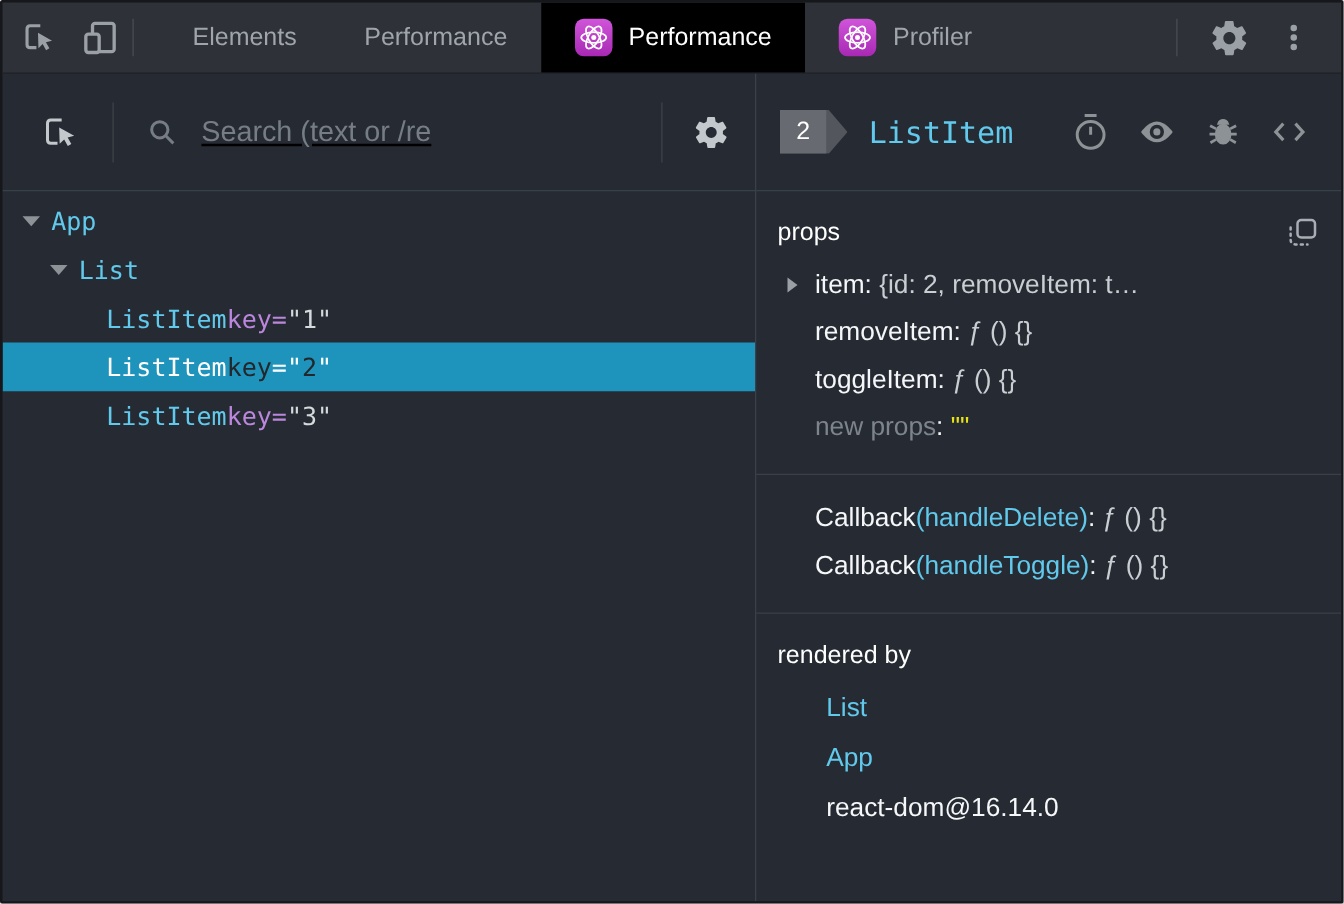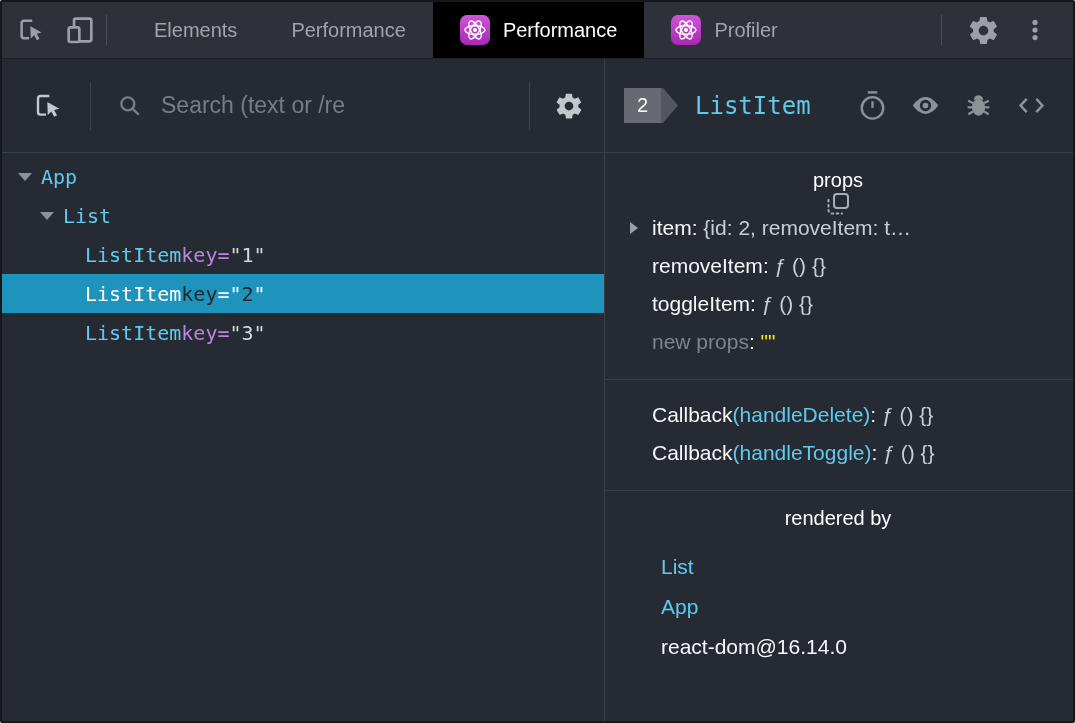--- a/index.html
+++ b/index.html
@@ -42,21 +42,21 @@
     display:flex;align-items:center;justify-content:center;
   }
   .tb-right{display:flex;align-items:center;margin-left:auto;gap:0;padding-right:14px;}
   .tb-right .v-divider{margin-right:14px;}
   .tb-right .icon-btn{margin:0 11px;}
   
   .content{flex:1;display:flex;min-height:0;}
   .left-panel{width:603px;min-width:603px;border-right:1px solid var(--border);display:flex;flex-direction:column;}
   .right-panel{flex:1;display:flex;flex-direction:column;min-width:0;}
   .panel-header{height:94px;min-height:94px;border-bottom:1px solid var(--border);display:flex;align-items:center;}
-  .panel-header.left{padding:0 20px 0 30px;gap:0;}
+  .panel-header.left{padding:0 20px 0 30px;gap:0;text-decoration:underline;}
   .panel-header .v-divider{height:48px;background:#3e434a;}
   .search-wrap{display:flex;align-items:center;flex:1;gap:18px;padding-left:26px;}
   .search-input{
     background:transparent;border:none;outline:none;flex:1;
     font-family:"Liberation Sans",sans-serif;font-size:23px;color:#e8eaed;caret-color:transparent;
   }
   .search-input::placeholder{color:#767d85;}
   .panel-header.right{padding:0 26px 0 19px;gap:0;}
   .badge{position:relative;width:54px;height:35px;clip-path:polygon(0 0,calc(100% - 15px) 0,100% 50%,calc(100% - 15px) 100%,0 100%);background:#53565c;flex:none;}
   .badge-inner{position:absolute;left:0;top:0;bottom:0;width:37px;background:#676a70;display:flex;align-items:center;justify-content:center;font-size:20px;color:#ffffff;}
@@ -73,21 +73,21 @@
   .tattr{color:var(--purple);}
   .tree-row.selected .tattr{color:var(--sel-dark);}
   .teq{color:var(--purple);}
   .tree-row.selected .teq{color:#ffffff;}
   .tval{color:#d5d9dd;}
   .tquote-sel{color:#ffffff;}
   .tval-sel{color:var(--sel-dark);}
   
   .section{border-bottom:1px solid var(--border);padding:16px 0 18px;}
   .section:last-child{border-bottom:none;flex:1;}
-  .section-header{display:flex;align-items:center;justify-content:space-between;padding:0 19px 0 17px;height:34px;margin-bottom:6px;flex-direction:column;}
+  .section-header{display:flex;align-items:center;justify-content:space-between;padding:0 19px 0 17px;height:34px;margin-bottom:6px;}
   .section-title{font-size:20px;color:#ffffff;}
   .prow{height:38px;display:flex;align-items:center;white-space:pre;font-family:Liberation Sans, sans-serif;font-size:21px;padding-left:25px;overflow:hidden;cursor:default;}
   .prow .arrow-col{width:22px;flex:none;display:flex;align-items:center;}
   .arrow-right{width:0;height:0;border-top:6px solid transparent;border-bottom:6px solid transparent;border-left:8px solid #9aa0a6;}
   .rendered .prow{padding-left:34px;height:40px;}
   .c-key{color:var(--white);}
   .c-white{color:var(--white);}
   .c-value{color:var(--value);}
   .c-cyan{color:var(--cyan);}
   .c-muted{color:var(--muted);}

